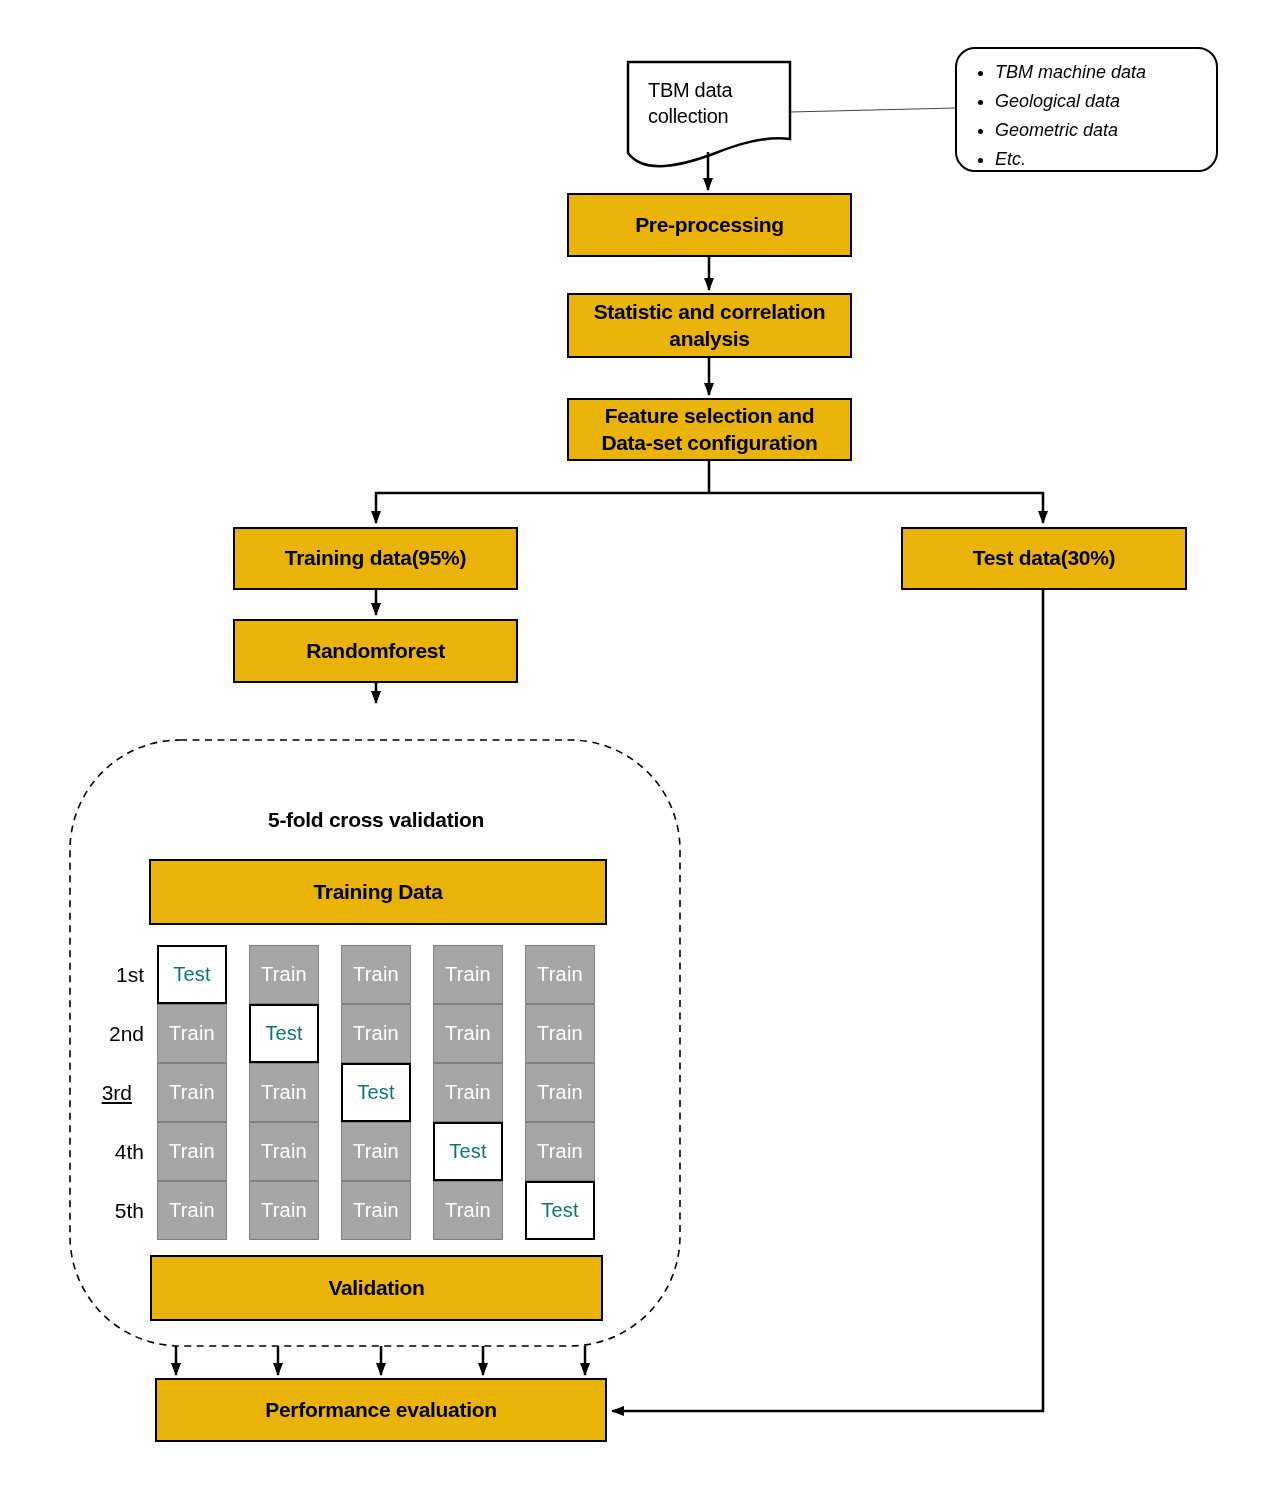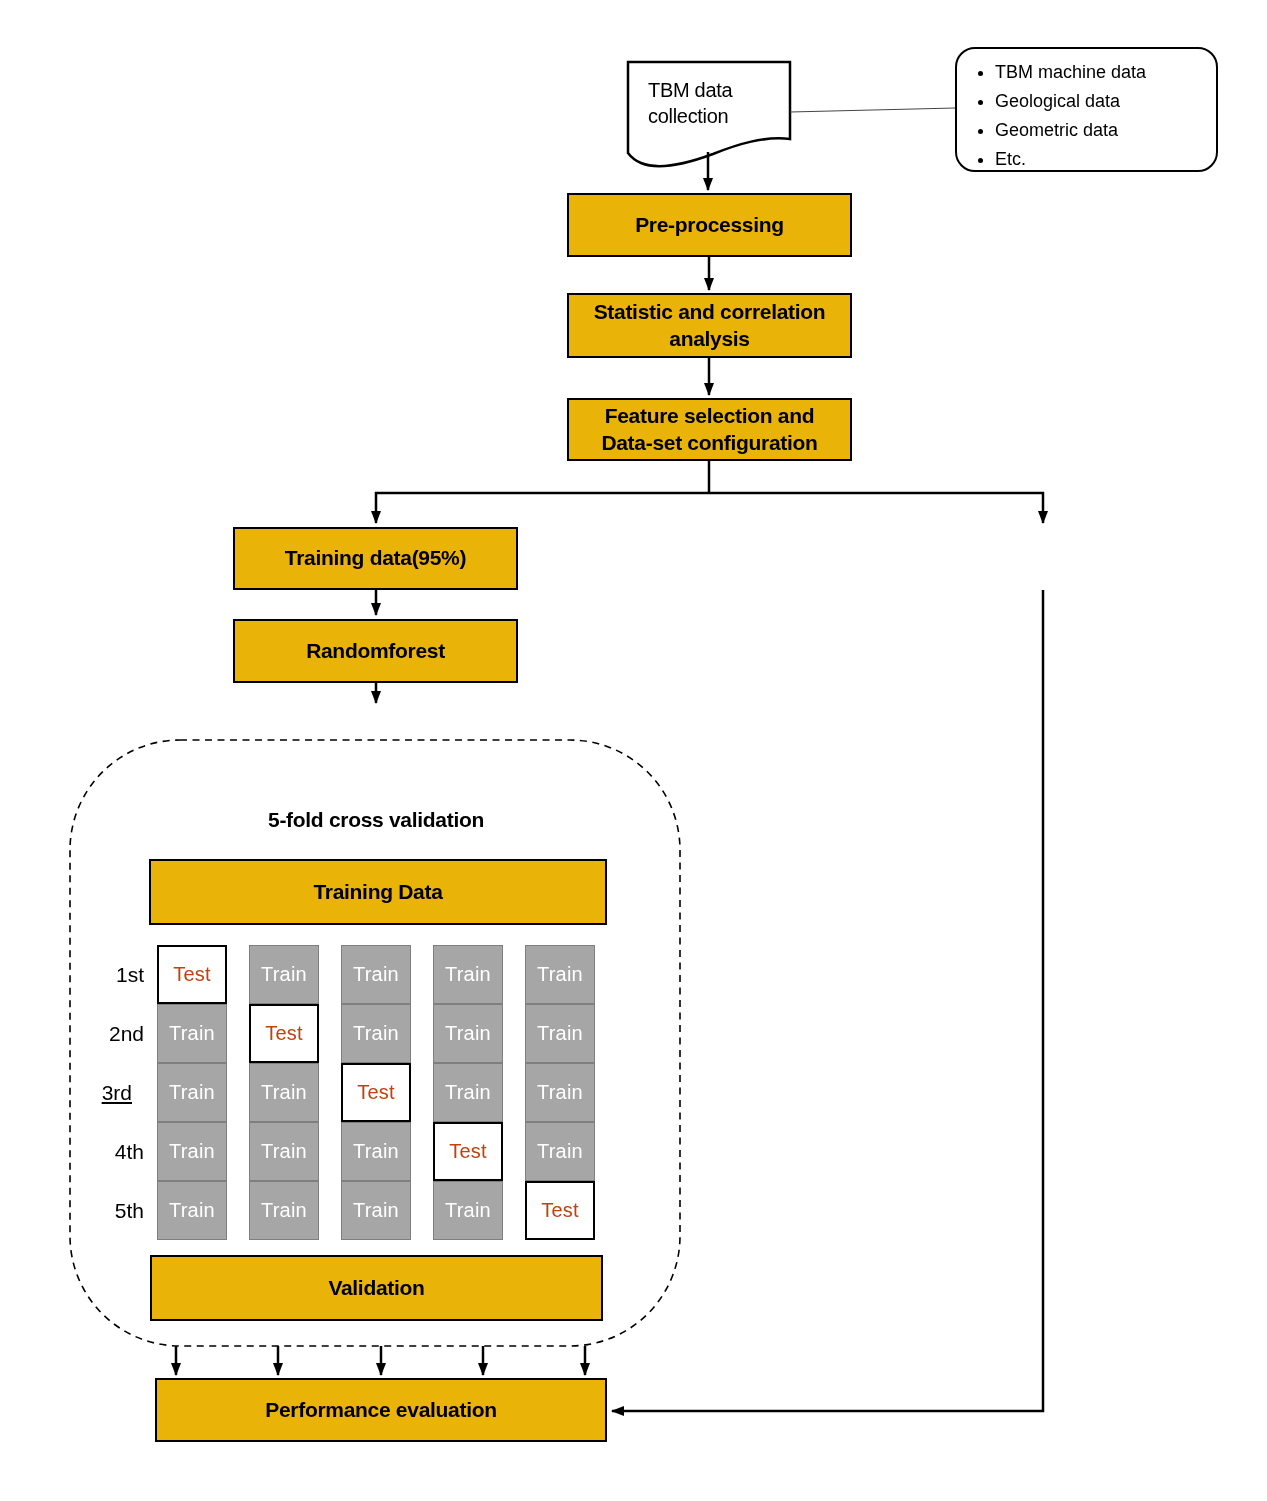--- a/index.html
+++ b/index.html
@@ -16,33 +16,34 @@
     display:flex;align-items:center;justify-content:center;text-align:center;
     font-weight:bold;font-size:21px;line-height:1.25;letter-spacing:-0.3px;
   }
   .doc-text{
     z-index:3;display:flex;align-items:center;justify-content:center;text-align:left;
     font-weight:normal;font-size:20px;line-height:1.3;letter-spacing:-0.3px;
   }
   .callout{
     background:#fff;border:2px solid #000;border-radius:20px;z-index:2;
     font-size:18px;
+    font-style:italic;
   }
   .callout ul{margin:9px 0 0 0;padding:0 8px 0 38px;list-style:disc;}
   .callout li{margin:0;line-height:29px;}
   .cv-title{
     z-index:2;text-align:center;font-weight:bold;font-size:21px;letter-spacing:-0.3px;
   }
   .cell{
     width:70px;height:59px;z-index:2;
     display:flex;align-items:center;justify-content:center;
     font-size:20px;letter-spacing:0.2px;
   }
   .cell[data-celltype="train"]{background:#a6a6a6;border:1px solid #7f7f7f;color:#fff;}
-  .cell[data-celltype="test"]{background:#fff;border:2px solid #000;color:#c2410c;z-index:3;}
+  .cell[data-celltype="test"]{background:#fff;border:2px solid #000;color:#0f766e;z-index:3;}
   .row-label{
     width:56px;height:59px;z-index:2;
     display:flex;align-items:center;justify-content:flex-end;
     font-size:21px;
   }
   .doc-shape{z-index:2;}
 </style>
 </head>
 <body>
 
@@ -67,20 +68,21 @@
   </div>
 
   <div class="abs fbox" style="left:567px;top:193px;width:285px;height:64px;">Pre-processing</div>
 
   <div class="abs fbox" style="left:567px;top:293px;width:285px;height:65px;padding:0 18px;">Statistic and correlation analysis</div>
 
   <div class="abs fbox" style="left:567px;top:398px;width:285px;height:63px;padding:0 22px;">Feature selection and Data-set configuration</div>
 
   <div class="abs fbox" style="left:233px;top:527px;width:285px;height:63px;">Training data(95%)</div>
 
+  <div class="abs fbox" style="left:901px;top:527px;width:286px;height:63px;">Test data(30%)</div>
 
   <div class="abs fbox" style="left:233px;top:619px;width:285px;height:64px;">Randomforest</div>
 
 
   <div class="abs cv-title" style="left:147px;top:808px;width:458px;height:30px;">5-fold cross validation</div>
 
   <div class="abs fbox" style="left:149px;top:859px;width:458px;height:66px;">Training Data</div>
 
   <div class="abs row-label" style="left:88px;top:945px;">1st</div>
   <div class="abs row-label" style="left:88px;top:1004px;">2nd</div>

